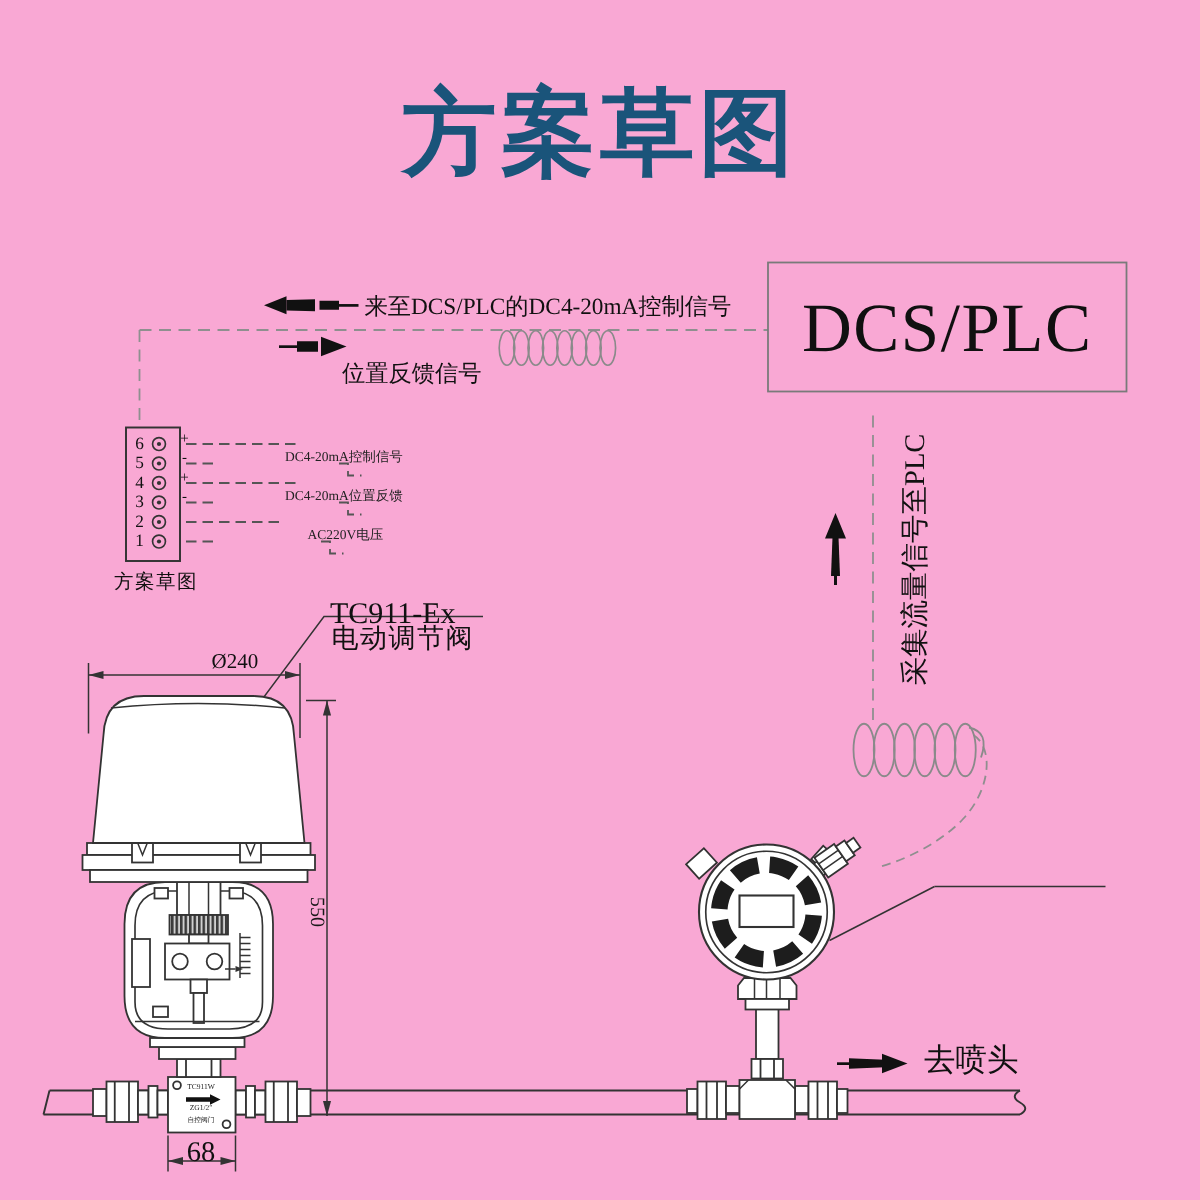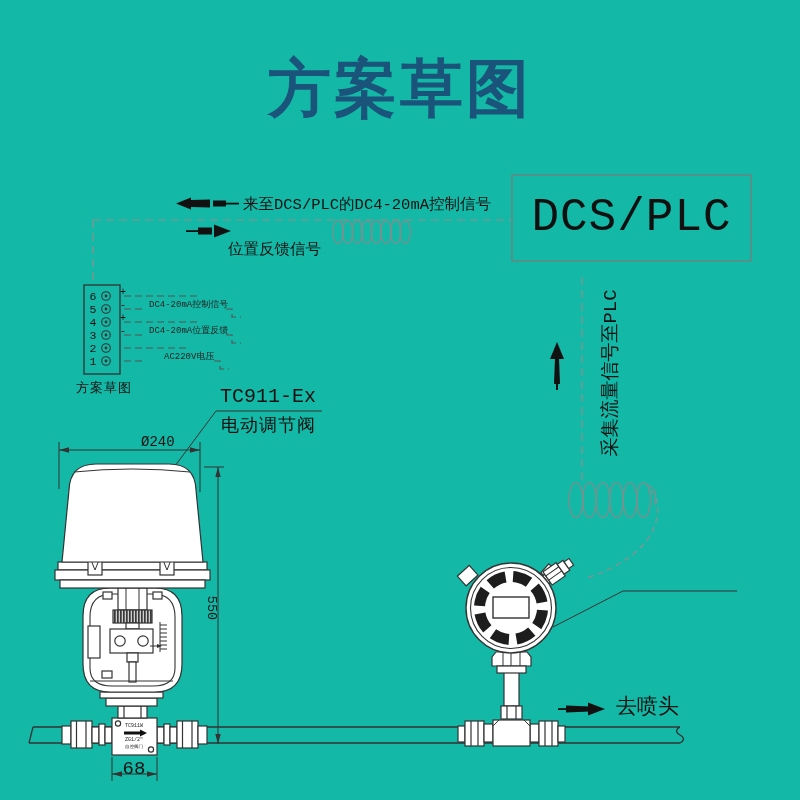--- a/index.html
+++ b/index.html
@@ -1,32 +1,32 @@
 <!DOCTYPE html>
 <html><head>
 <meta charset="utf-8">
 <style>
   html,body{margin:0;padding:0;background:#fff;}
-  .canvas{position:relative;width:800px;height:800px;background:#14b8a6;overflow:hidden;
-          font-family:Liberation Mono, monospace;color:#1a1a1a;}
+  .canvas{position:relative;width:800px;height:800px;background:#f9a8d4;overflow:hidden;
+          font-family:Liberation Serif, serif;color:#1a1a1a;}
   .abs{position:absolute;}
   svg{position:absolute;left:0;top:0;}
   .title{left:0;right:0;top:46px;text-align:center;font-size:63px;font-weight:700;letter-spacing:3px;}
   .dcs-label{left:512px;top:175px;width:239px;height:86px;display:flex;align-items:center;justify-content:center;
              font-size:46px;letter-spacing:1px;color:#101010;border-radius:14px;}
   .sig{font-size:15.5px;color:#111;white-space:nowrap;}
   .sig-control{left:243px;top:194px;}
   .sig-feedback{left:228px;top:222px;margin-top:17px;}
   .vtext{width:200px;height:24px;text-align:center;font-size:19px;white-space:nowrap;color:#111;}
   .sig-flow{left:509px;top:361px;transform:rotate(-90deg);}
   .tnum{width:12px;text-align:center;font-size:11.5px;color:#111;}
   .tsign{width:10px;text-align:center;font-size:10px;color:#111;}
-  .wlabel{font-size:9px;color:#222;white-space:nowrap;}
+  .wlabel{font-size:9px;color:#222;white-space:nowrap;margin-left:41px;}
   .caption{font-size:13px;color:#111;letter-spacing:1px;}
-  .model{font-size:20px;color:#111;}
+  .model{font-size:20px;color:#111;margin-top:13px;}
   .vname{font-size:18px;color:#111;letter-spacing:1px;}
   .dim{font-size:14px;color:#111;white-space:nowrap;}
   .dim68{width:26px;text-align:center;font-size:19px;}
   .dim550{width:40px;height:16px;text-align:center;font-size:13.5px;transform:rotate(90deg);}
   .bodymark{width:40px;text-align:center;color:#222;white-space:nowrap;}
   .bm1{font-size:5px;}
   .bm2{font-size:5px;}
   .bm3{font-size:4.5px;}
   .big-label{font-size:20px;color:#111;white-space:nowrap;}
 </style>

